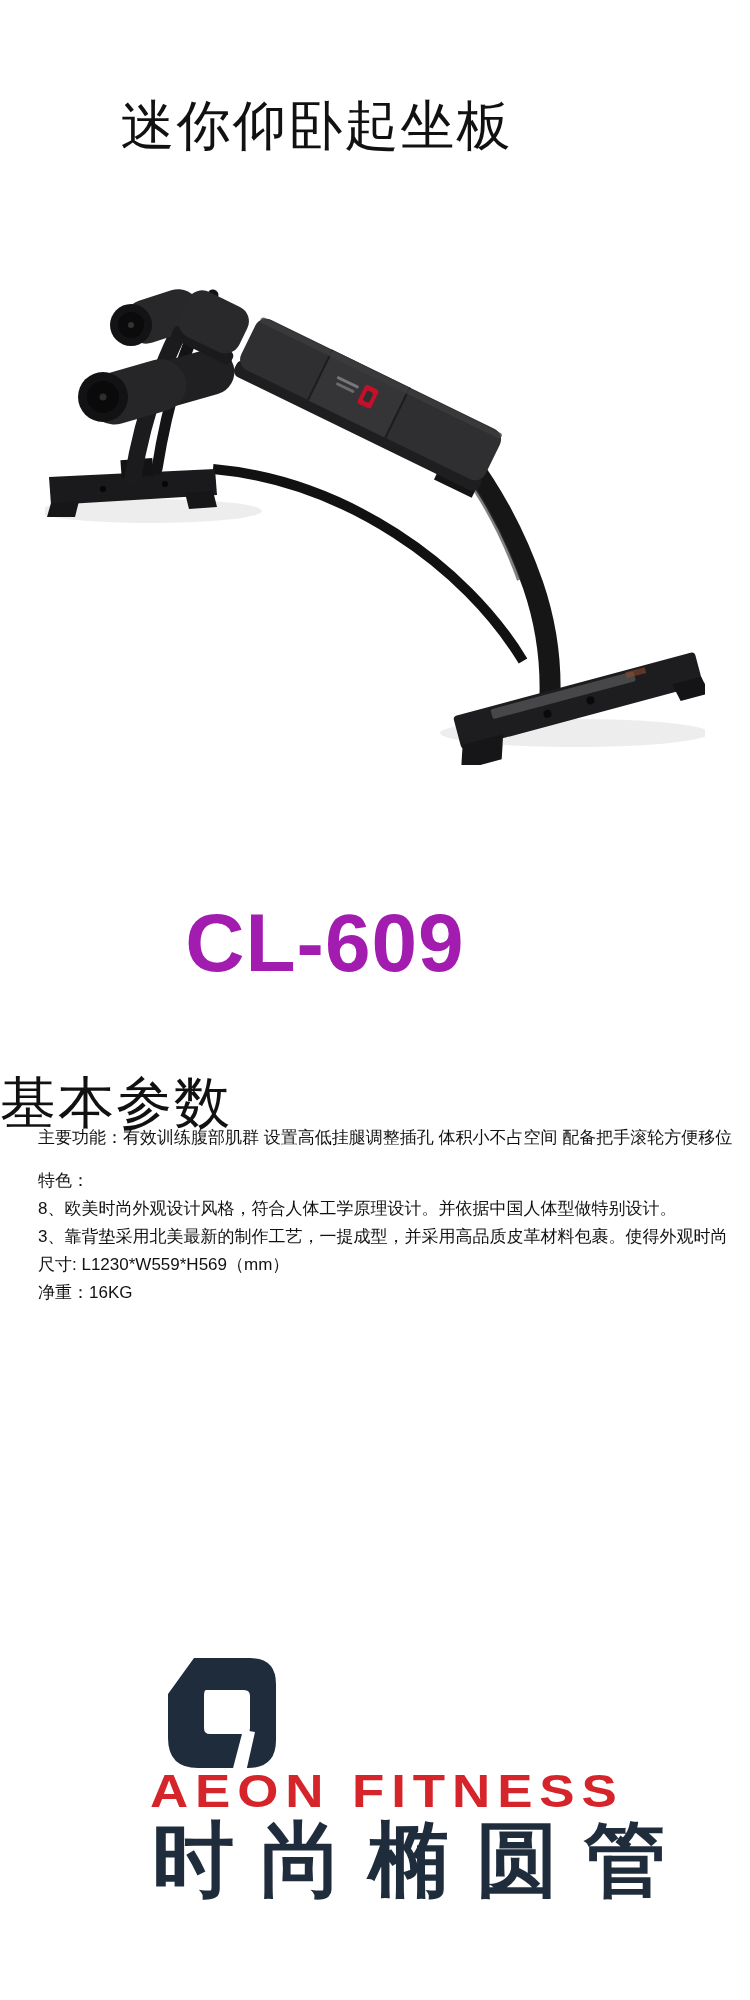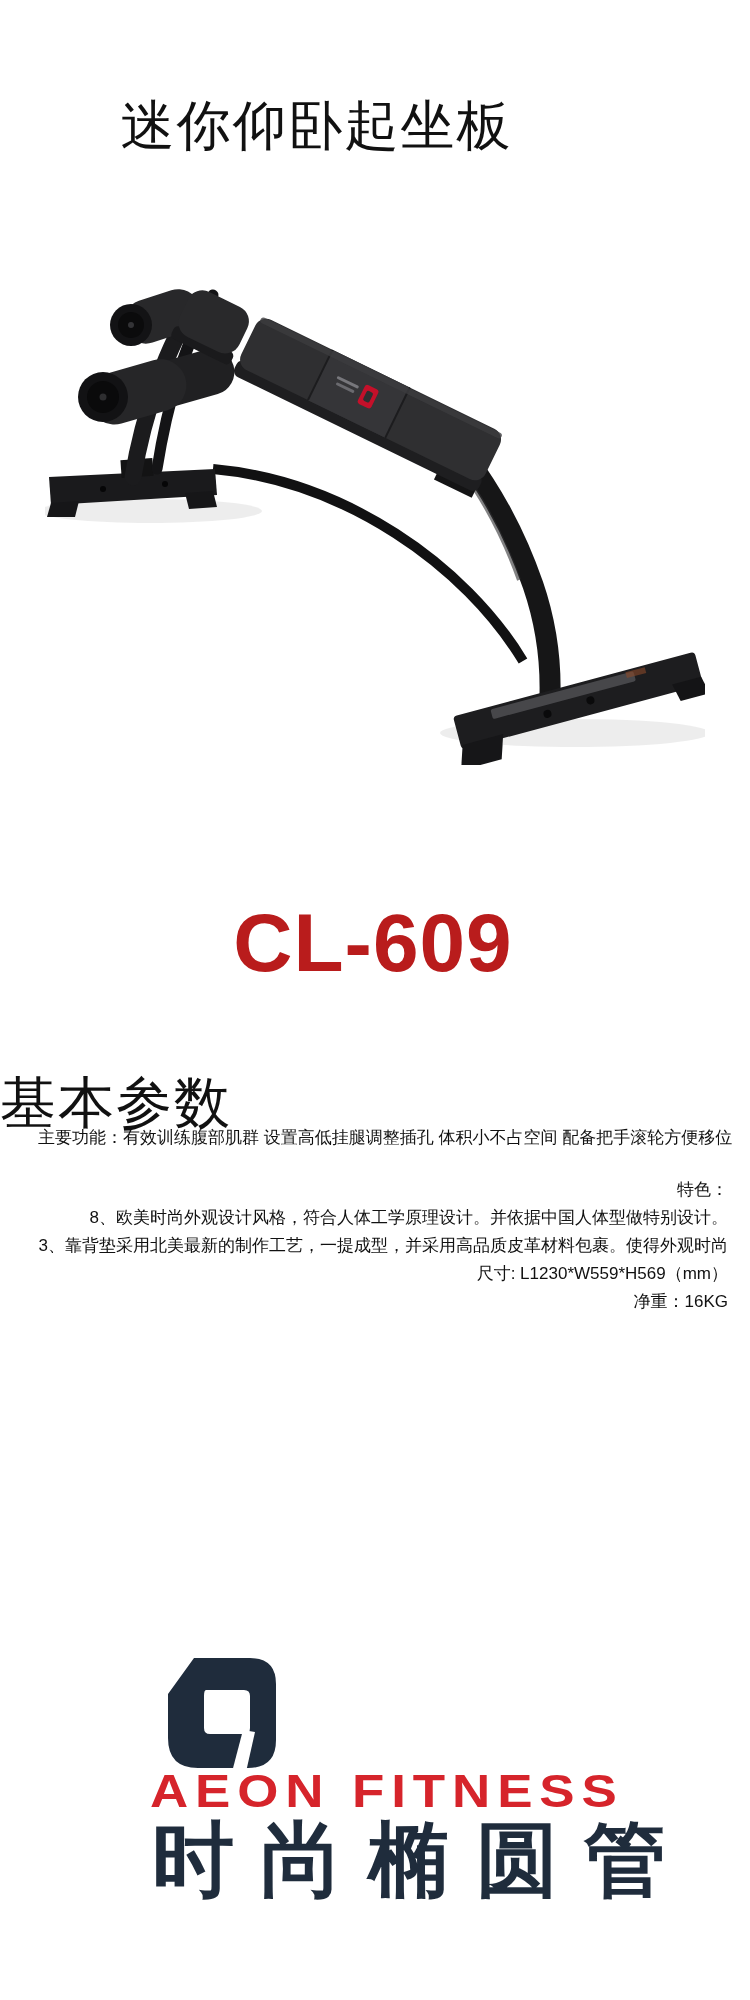--- a/index.html
+++ b/index.html
@@ -4,27 +4,27 @@
 <style>
   html,body{margin:0;padding:0;background:#ffffff;}
   body{width:750px;height:2000px;position:relative;overflow:hidden;
        font-family:"Liberation Sans","DejaVu Sans",sans-serif;color:#1a1a1a;}
   .abs{position:absolute;}
   .page-title{top:54px;left:0;width:633px;text-align:center;
       font-family:"Liberation Serif","DejaVu Serif",serif;
       font-size:54px;font-weight:500;letter-spacing:2px;color:#111;white-space:nowrap;}
   .figure{top:265px;left:45px;width:660px;height:500px;}
   .model-code{top:896px;left:0;width:650px;text-align:center;
-      font-size:82px;font-weight:800;color:#b91c1c;letter-spacing:1px;white-space:nowrap;margin-left:48px;}
+      font-size:82px;font-weight:800;color:#a21caf;letter-spacing:1px;white-space:nowrap;}
   .section-heading{top:1020px;left:0;width:750px;text-align:left;
       font-size:56px;font-weight:500;color:#111;letter-spacing:2px;white-space:nowrap;}
   .specs{top:1124px;left:38px;width:690px;font-size:17px;line-height:28px;
-      font-weight:500;color:#111;text-align:right;}
+      font-weight:500;color:#111;}
   .specs p{margin:0;white-space:nowrap;}
-  .specs p.gap-above{margin-top:24px;}
+  .specs p.gap-above{margin-top:15px;}
   .brand-mark{top:1656px;left:158px;width:124px;height:116px;}
   .brand-en{top:1764px;left:150px;font-size:46px;font-weight:700;color:#d6242b;
       letter-spacing:6px;white-space:nowrap;transform:scaleX(1.15);transform-origin:left top;}
   .brand-cn{top:1806px;left:152px;font-size:82px;font-weight:700;color:#1f2c3c;
       letter-spacing:26px;white-space:nowrap;}
 </style>
 </head>
 <body>
 
 <div>

